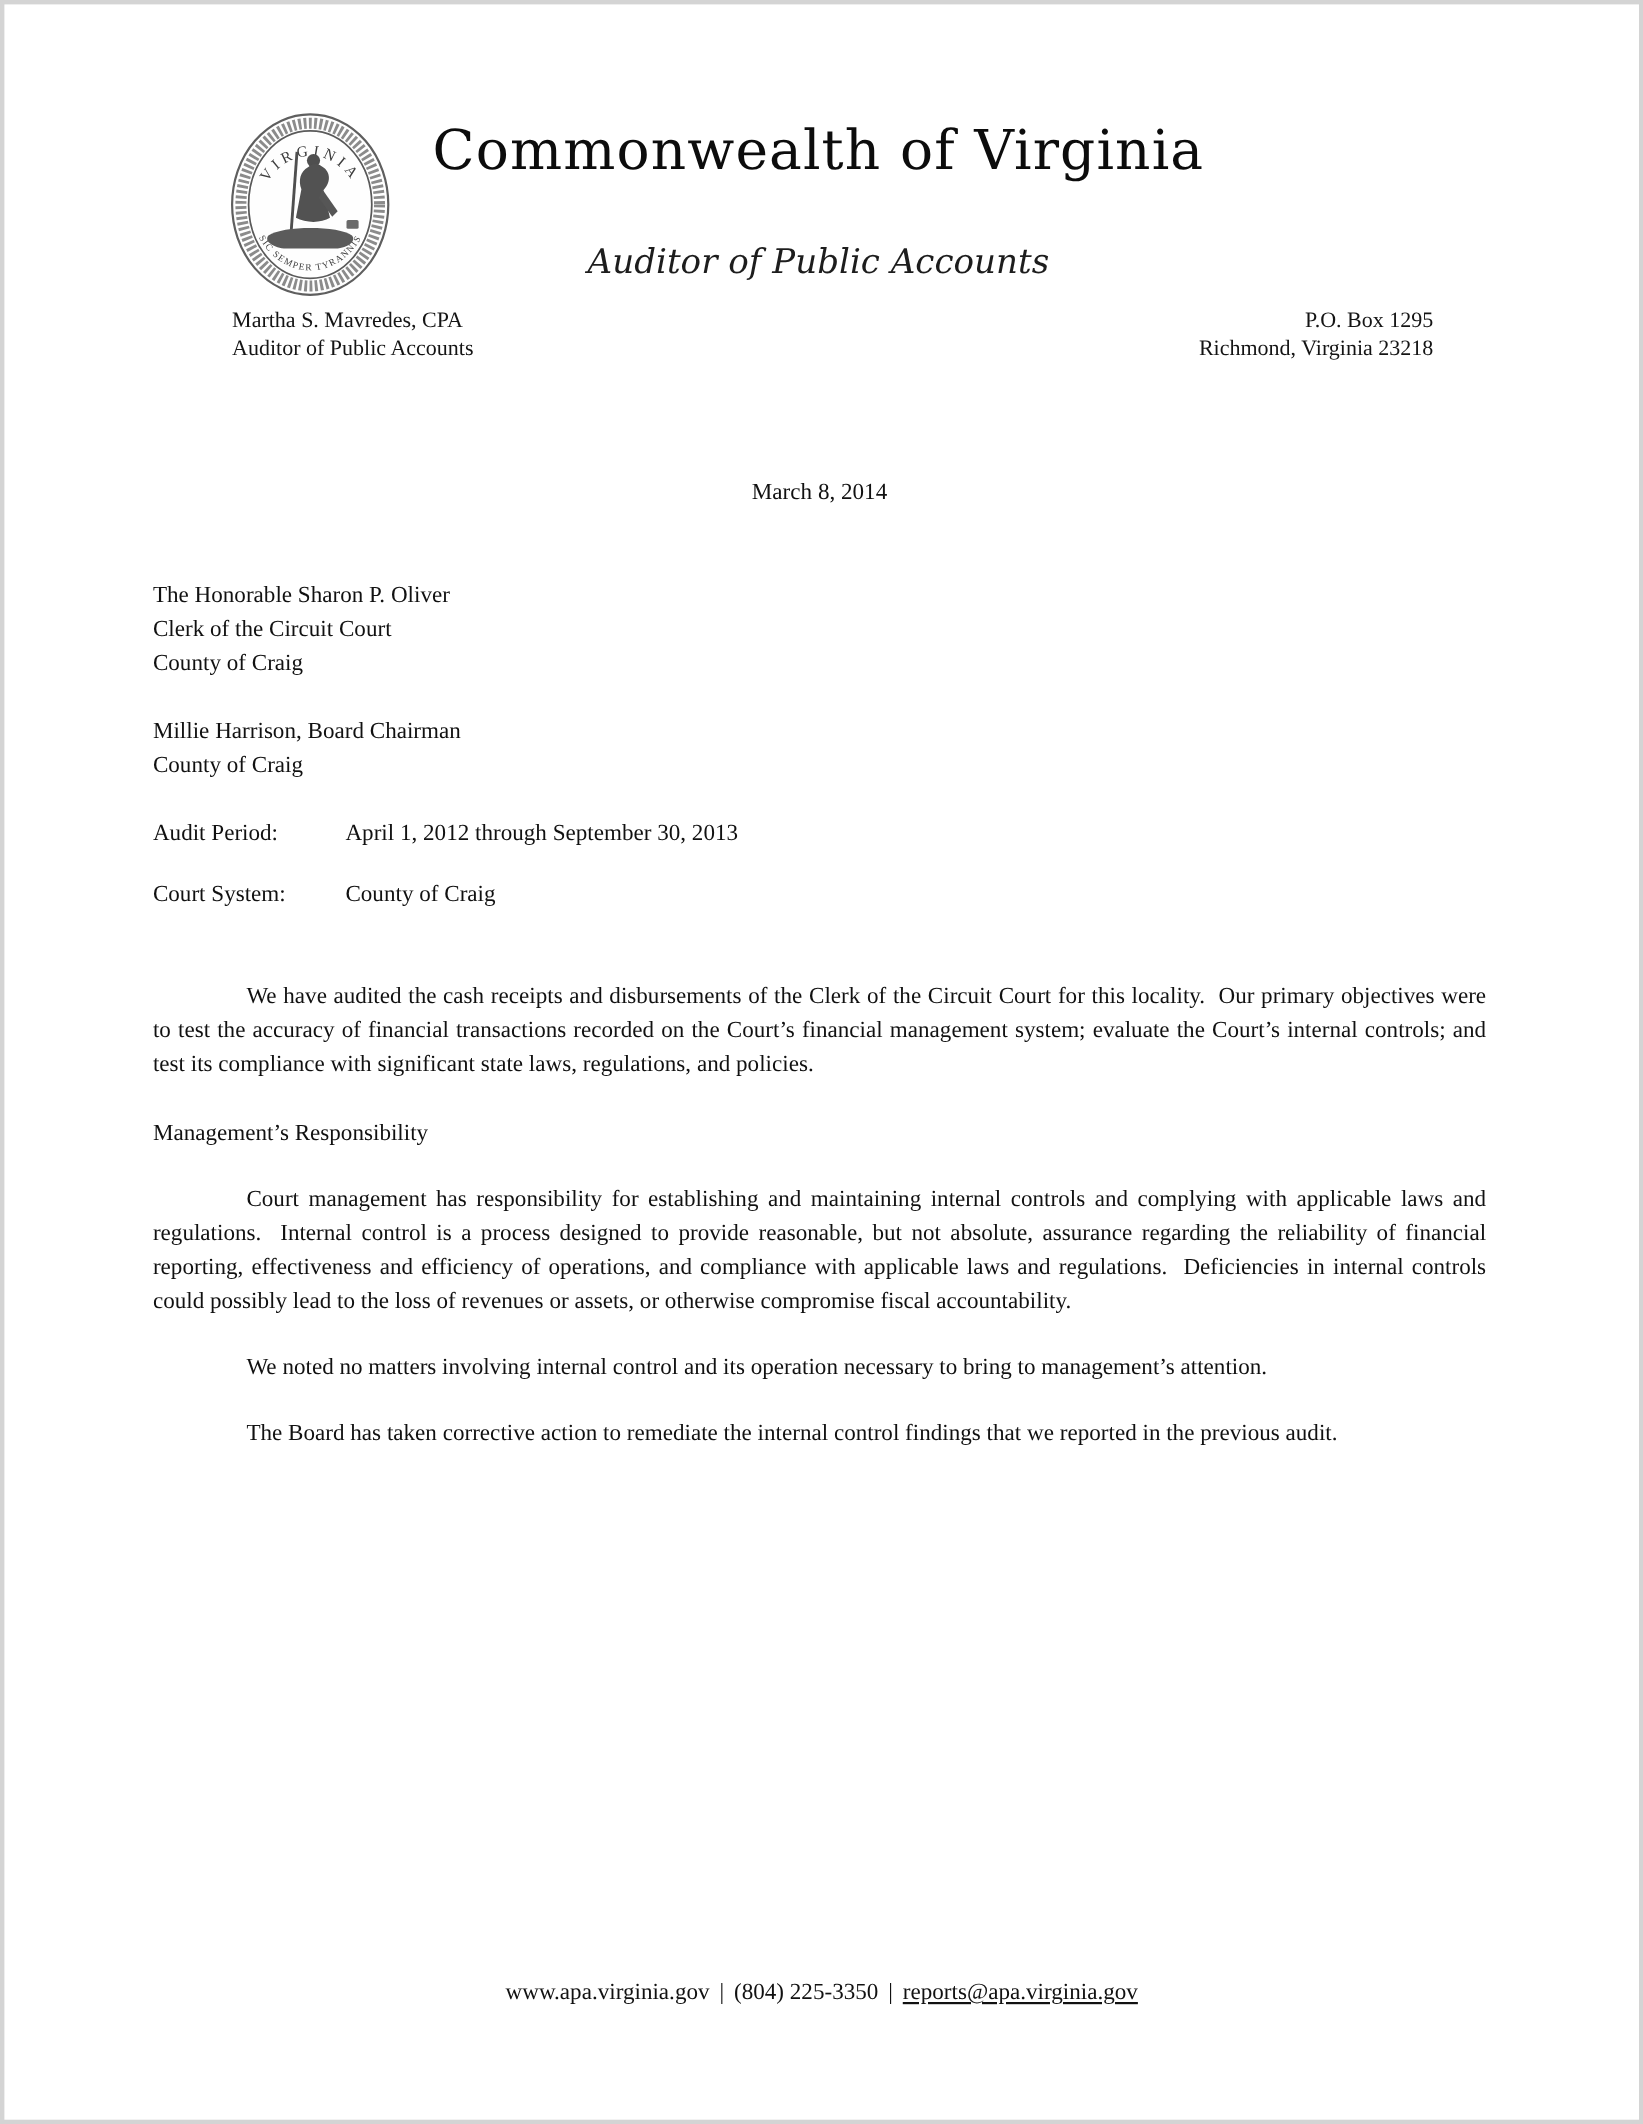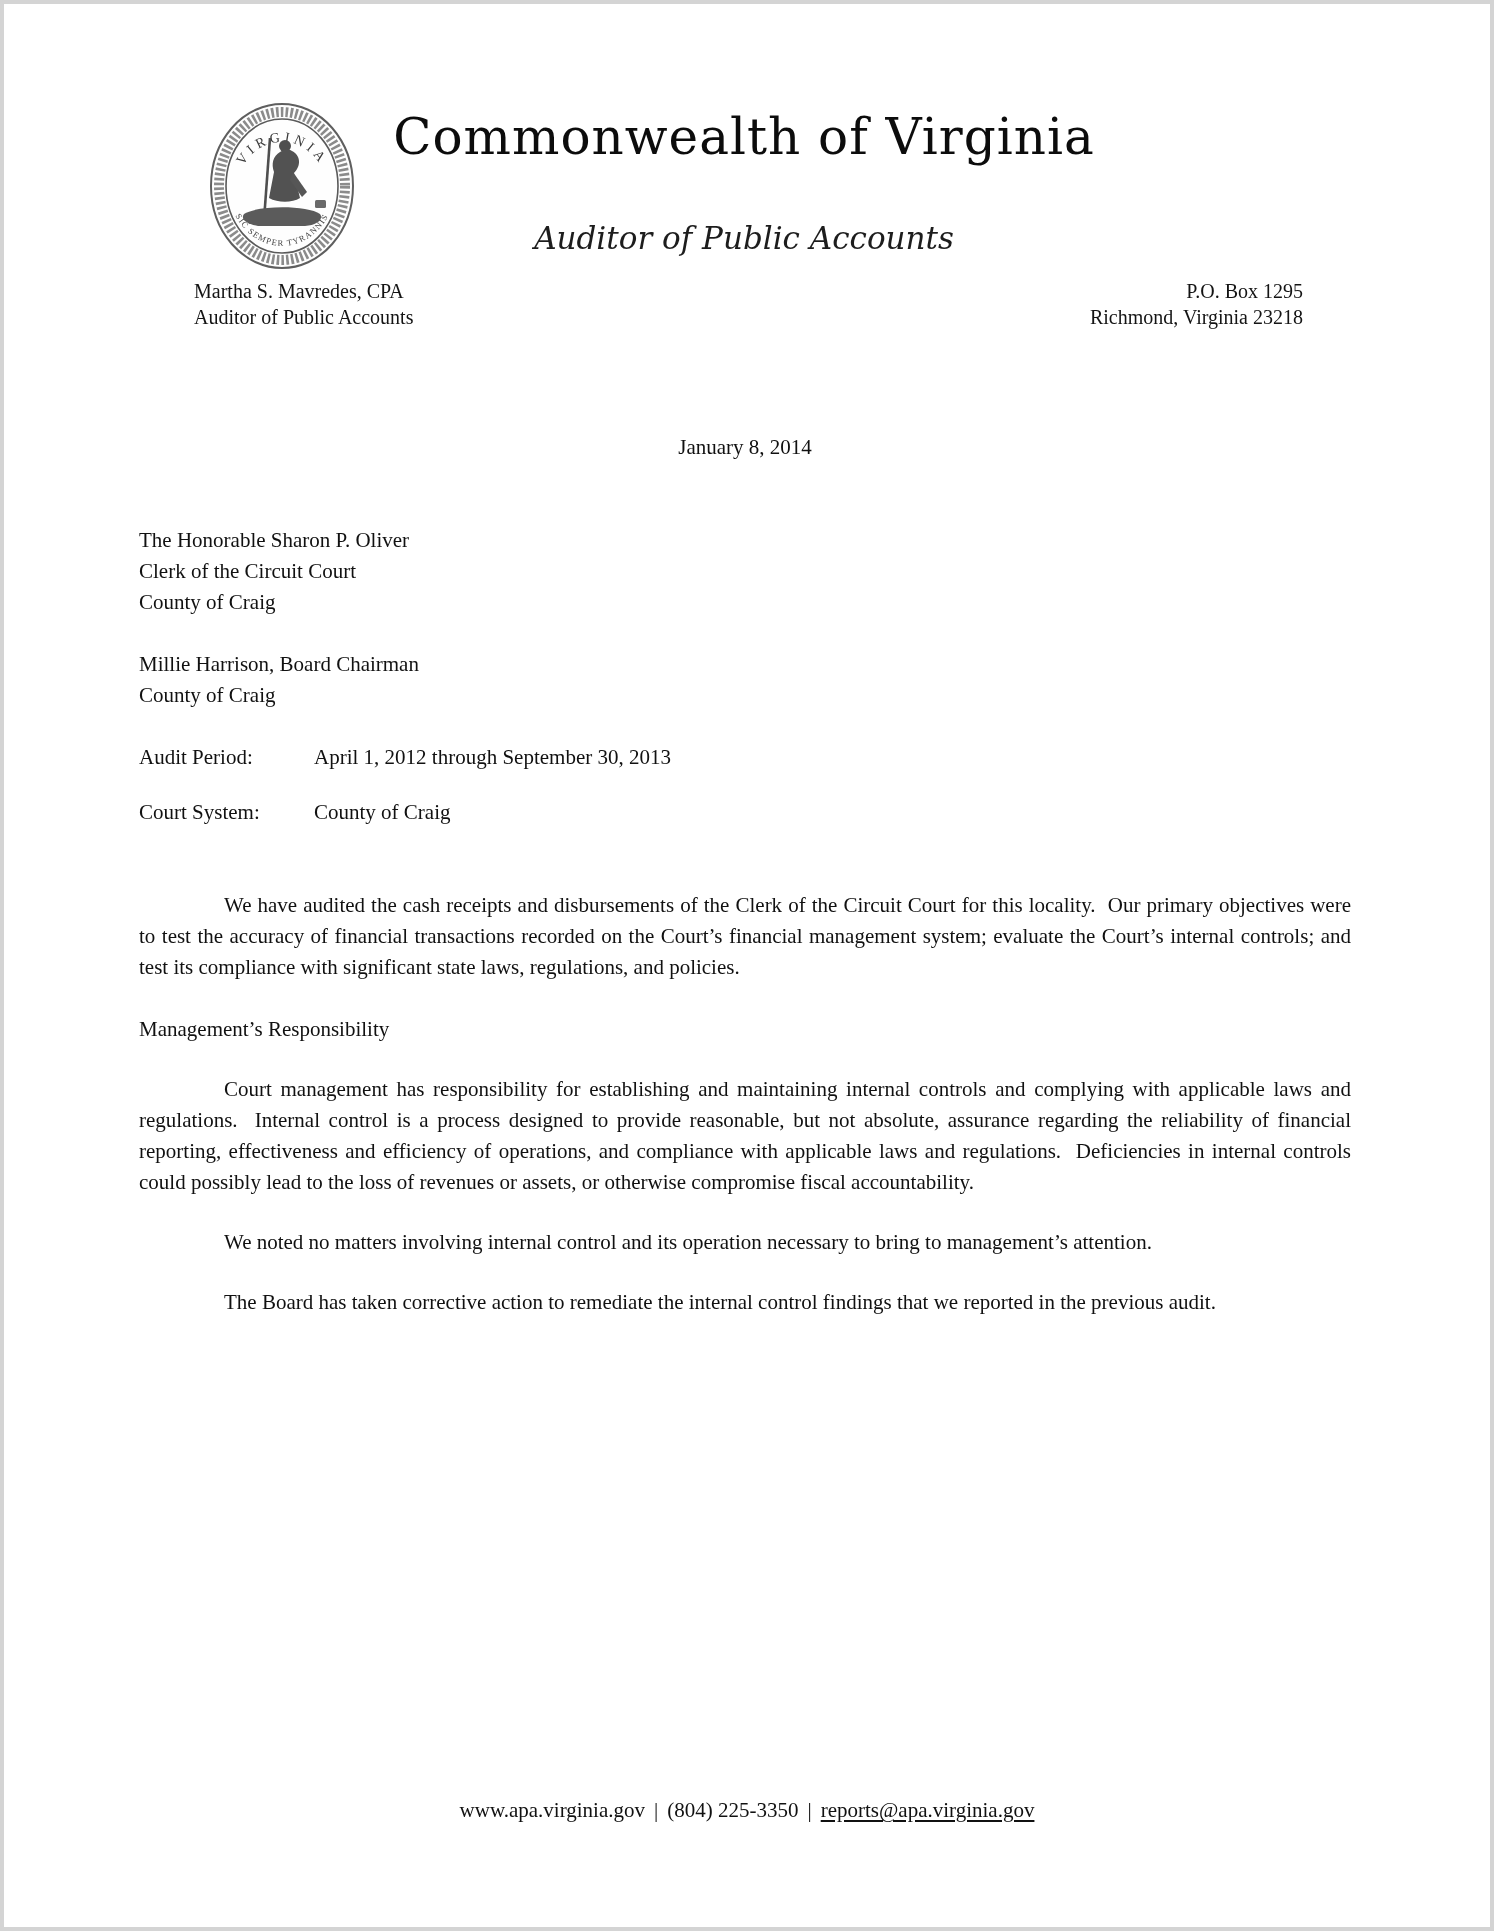--- a/index.html
+++ b/index.html
@@ -45,21 +45,21 @@
   .masthead-subtitle {
     margin-top: 52px;
     font-family: "DejaVu Serif", serif;
     font-style: italic;
     font-size: 31px;
     line-height: 40px;
     color: #1d1d1d;
   }
   .officer-block {
     position: absolute;
-    left: 190px;
+    left: 207px;
     top: 274px;
     font-size: 20px;
     line-height: 26px;
     color: #141414;
   }
   .po-block {
     position: absolute;
     right: 187px;
     top: 274px;
     text-align: right;
@@ -158,21 +158,21 @@
     <div>Auditor of Public Accounts</div>
   </div>
 
   <div class="po-block">
     <div>P.O. Box 1295</div>
     <div>Richmond, Virginia 23218</div>
   </div>
 
   <main class="letter-content">
 
-    <div class="date-line">January 8, 2014</div>
+    <div class="date-line">March 8, 2014</div>
 
     <div class="addr-block first">
       <div>The Honorable Sharon P. Oliver</div>
       <div>Clerk of the Circuit Court</div>
       <div>County of Craig</div>
     </div>
 
     <div class="addr-block">
       <div>Millie Harrison, Board Chairman</div>
       <div>County of Craig</div>

